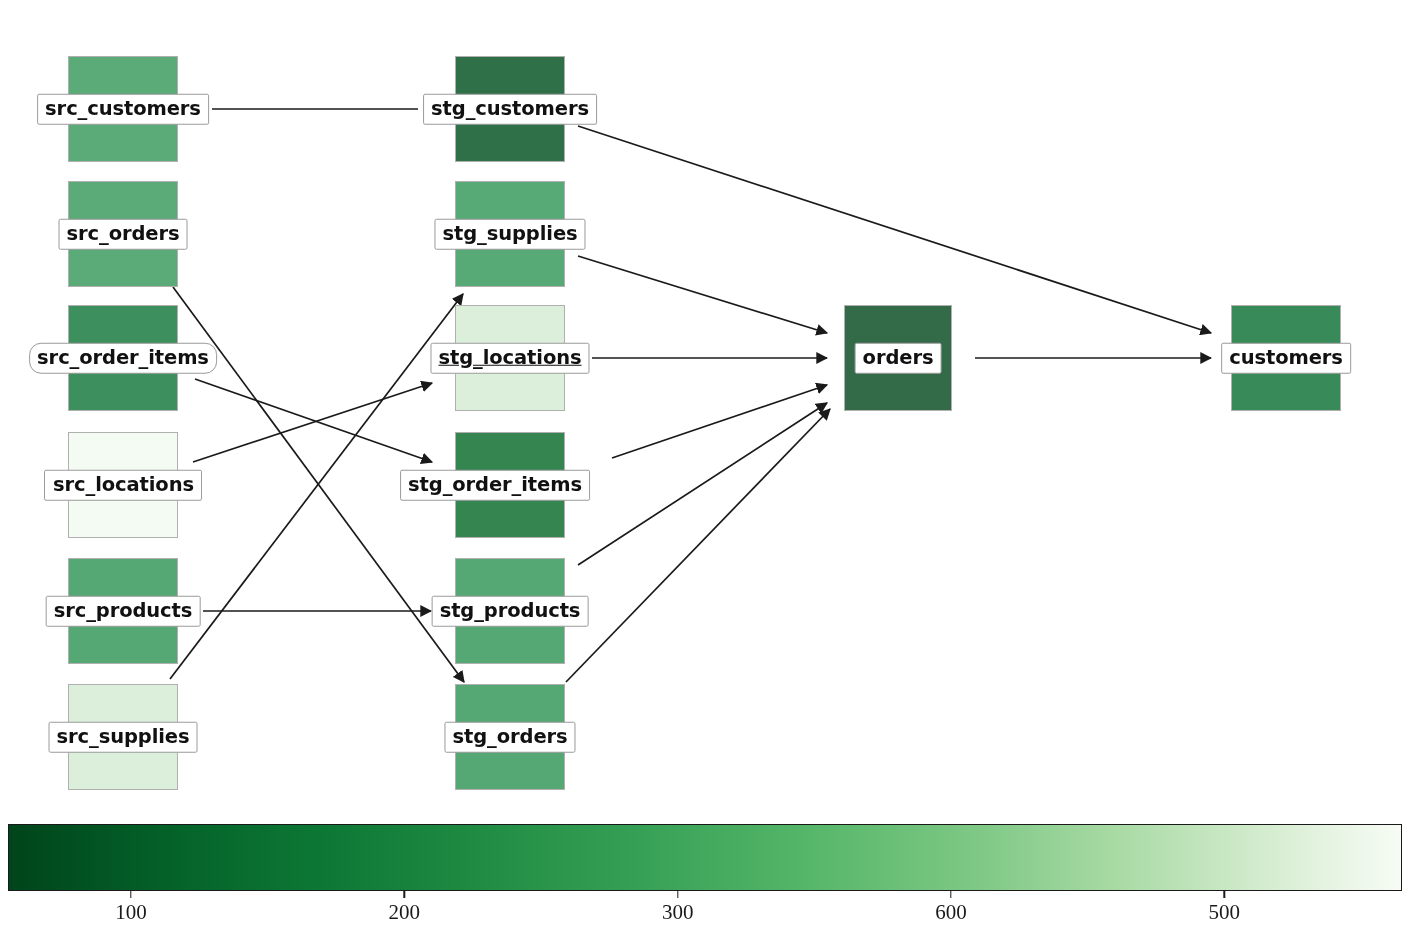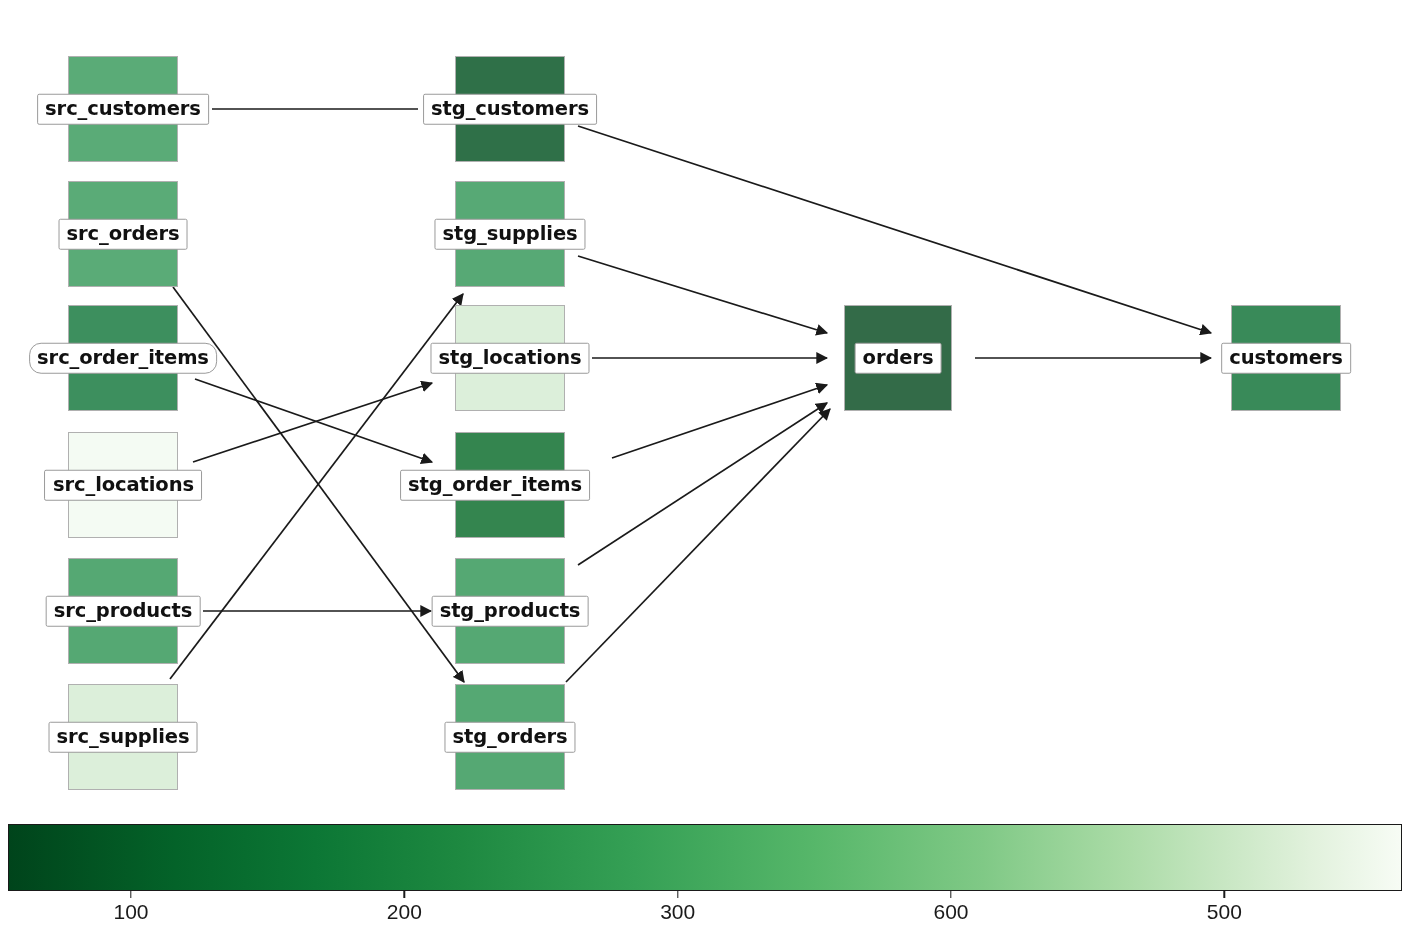--- a/index.html
+++ b/index.html
@@ -54,21 +54,21 @@
     width:1.4px;height:7px;
     background:#1a1a1a;
     transform:translateX(-0.7px);
   }
   .cbar-ticklabel{
     position:absolute;
     top:86px;
     transform:translateX(-50%);
     font-size:21px;
     color:#1a1a1a;
-    font-family:Liberation Sans, sans-serif;
+    font-family:Liberation Serif, serif;
   }
   #cbar-title{
     position:absolute;
     top:117px;left:0;width:1410px;
     text-align:center;
     font-size:20px;
     color:#1a1a1a;
     font-family:"DejaVu Sans", sans-serif;
   }
 </style>
@@ -124,21 +124,21 @@
         <div class="node-label" style="left: 123px; top: 451px; padding-left: 8px;">src_locations</div>
         <div class="node" style="left: 68px; top: 524px; width: 110px; height: 106px; background: rgb(85, 168, 115);"></div>
         <div class="node-label" style="left: 123px; top: 577px; text-align: center;">src_products</div>
         <div class="node" style="left: 68px; top: 650px; width: 110px; height: 106px; background: rgb(220, 239, 218);"></div>
         <div class="node-label" style="left: 123px; top: 703px;">src_supplies</div>
         <div class="node" style="left: 455px; top: 22px; width: 110px; height: 106px; background: rgb(47, 112, 72);"></div>
         <div class="node-label" style="left: 510px; top: 75px;">stg_customers</div>
         <div class="node" style="left: 455px; top: 147px; width: 110px; height: 106px; background: rgb(87, 169, 117);"></div>
         <div class="node-label" style="left: 510px; top: 200px;">stg_supplies</div>
         <div class="node" style="left: 455px; top: 271px; width: 110px; height: 106px; background: rgb(220, 239, 218);"></div>
-        <div class="node-label" style="left: 510px; top: 324px;">stg_locations</div>
+        <div class="node-label" style="left: 510px; top: 324px; text-decoration: underline;">stg_locations</div>
         <div class="node" style="left: 455px; top: 398px; width: 110px; height: 106px; background: rgb(52, 133, 79);"></div>
         <div class="node-label" style="left: 495px; top: 451px;">stg_order_items</div>
         <div class="node" style="left: 455px; top: 524px; width: 110px; height: 106px; background: rgb(85, 168, 115);"></div>
         <div class="node-label" style="left: 510px; top: 577px;">stg_products</div>
         <div class="node" style="left: 455px; top: 650px; width: 110px; height: 106px; background: rgb(85, 168, 115);"></div>
         <div class="node-label" style="left: 510px; top: 703px;">stg_orders</div>
         <div class="node" style="left: 844px; top: 271px; width: 108px; height: 106px; background: rgb(51, 107, 72);"></div>
         <div class="node-label" style="left: 898px; top: 324px;">orders</div>
         <div class="node" style="left: 1231px; top: 271px; width: 110px; height: 106px; background: rgb(57, 138, 89);"></div>
         <div class="node-label" style="left: 1286px; top: 324px;">customers</div>

